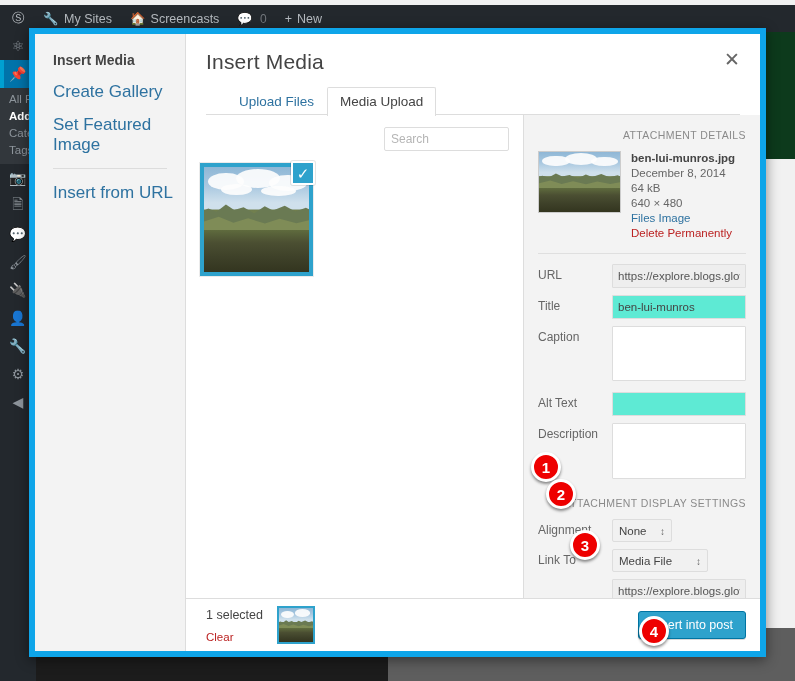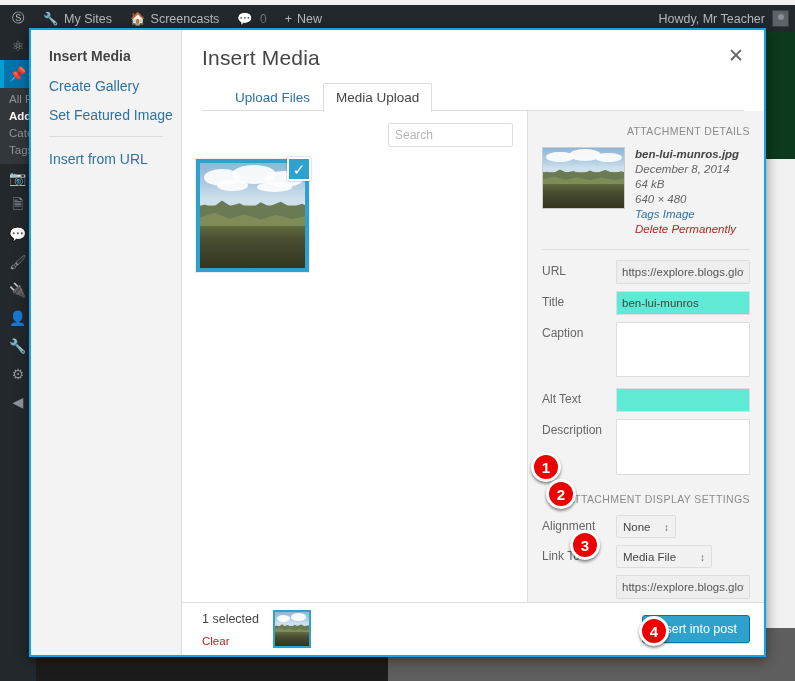--- a/index.html
+++ b/index.html
@@ -97,35 +97,35 @@
   
   .modal-backdrop {
     position: absolute; left: 0; top: 0; width: 795px; height: 681px;
     background: rgba(0,0,0,0);
   }
   .modal {
     position: absolute; left: 29px; top: 28px;
     width: 737px; height: 629px;
     background: #fcfcfc;
     box-shadow: 0 3px 12px rgba(0,0,0,0.45);
-    border: 2px solid #0ea5e9;
+    border: 6px solid #0ea5e9;
     display: flex;
   }
 
   
   .modal-nav {
     width: 151px; background: #f3f3f3; border-right: 1px solid #ddd;
     padding: 18px 0 0 18px; flex: 0 0 151px;
   }
   .modal-nav .nav-title {
     font-size: 14px; font-weight: bold; color: #444;
     margin-bottom: 14px;
   }
   .modal-nav .nav-link {
-    font-size: 14px; color: #2e72a0; margin-bottom: 13px; cursor: pointer;
+    font-size: 17px; color: #2e72a0; margin-bottom: 13px; cursor: pointer;
   }
   .modal-nav .nav-sep {
     border-top: 1px solid #dcdcdc; margin: 12px 18px 14px 0;
   }
 
   
   .modal-main {
     flex: 1; position: relative; background: #fff;
     display: flex; flex-direction: column;
   }
@@ -234,21 +234,21 @@
 
   
   .details-pane {
     width: 236px; flex: 0 0 236px; background: #f3f3f3;
     padding: 14px 14px 0 14px; overflow: hidden; position: relative;
   }
   .section-label {
     font-size: 10.5px; letter-spacing: .4px; color: #8a8a8a;
     text-transform: uppercase; margin-bottom: 10px; text-align: right;
   }
-  .att-top { display: flex; gap: 10px; font-style: italic; }
+  .att-top { display: flex; gap: 10px; }
   .att-thumb {
     width: 83px; height: 62px; flex: 0 0 83px;
     border: 1px solid #ccc; overflow: hidden;
   }
   .att-meta { font-size: 11.5px; color: #666; line-height: 15px; }
   .att-filename { color: #444; font-weight: bold; }
   .att-link { color: #2e72a0; cursor: pointer; }
   .att-del { color: #bb2222; cursor: pointer; }
   .hr { border-top: 1px solid #dfdfdf; margin: 12px 0 10px; }
 
@@ -390,24 +390,20 @@
       </div>
       <div class="ab-item">
         <span>💬</span>
         <span class="ab-count">0</span>
       </div>
       <div class="ab-item">
         <span>+</span>
         <span>New</span>
       </div>
       <div class="ab-spacer"></div>
-      <div class="ab-right">
-        <span>Howdy, Mr Teacher</span>
-        <span class="ab-avatar"></span>
-      </div>
     </div>
   </div>
 
   <div class="modal-backdrop"></div>
 
   <div class="modal">
 
     <div class="modal-nav">
       <div class="nav-title">Insert Media</div>
       <div class="nav-link">Create Gallery</div>
@@ -462,21 +458,21 @@
                 <div class="cloud" style="left:64%;top:8%;width:34%;height:16%"></div>
                 <div class="ridge"></div>
                 <div class="ridge2"></div>
               </div>
             </div>
             <div class="att-meta">
               <div class="att-filename">ben-lui-munros.jpg</div>
               <div>December 8, 2014</div>
               <div>64 kB</div>
               <div>640 × 480</div>
-              <div class="att-link">Tags Image</div>
+              <div class="att-link">Files Image</div>
               <div class="att-del">Delete Permanently</div>
             </div>
           </div>
 
           <div class="hr"></div>
 
           <div class="field-row">
             <div class="field-label">URL</div>
             <div class="field-ctl">
               <input class="txt readonly" type="text" value="https://explore.blogs.glowsc" style="">

